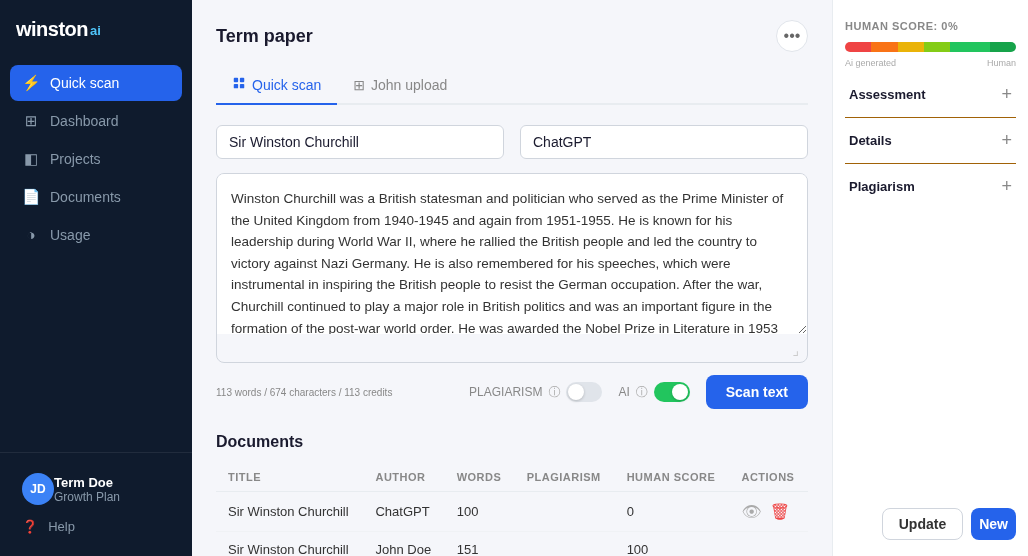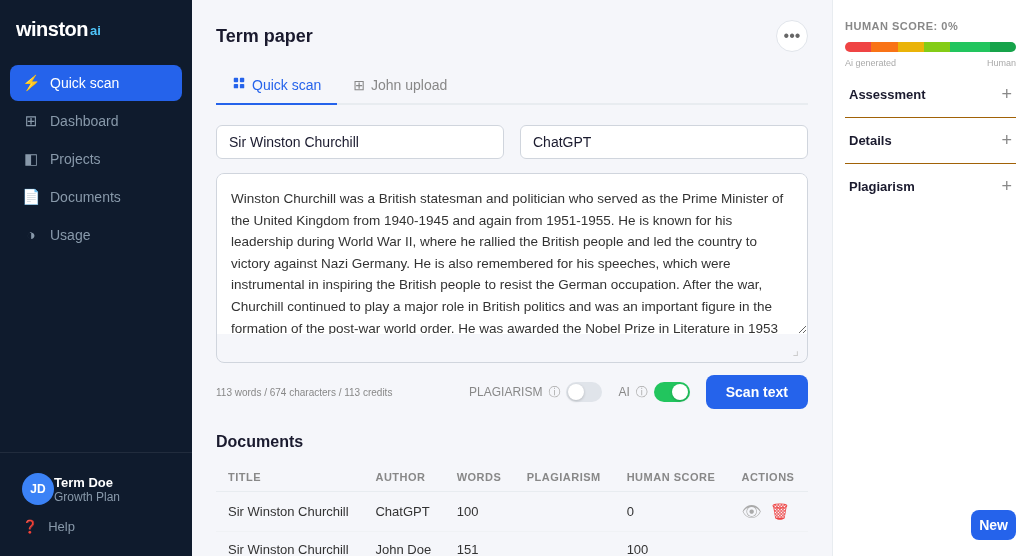--- a/index.html
+++ b/index.html
@@ -527,17 +527,20 @@
       <span class="panel-section-label">Details</span>
       <span class="panel-plus">+</span>
     </div>
     <div class="panel-section">
       <span class="panel-section-label">Plagiarism</span>
       <span class="panel-plus">+</span>
     </div>
   </div>
 
   <div class="right-panel-footer">
+    <button class="btn-update">
+      <span>Update</span>
+    </button>
     <button class="btn-new">
       <span>New</span>
     </button>
   </div>
 </div>
 
 </body></html>

